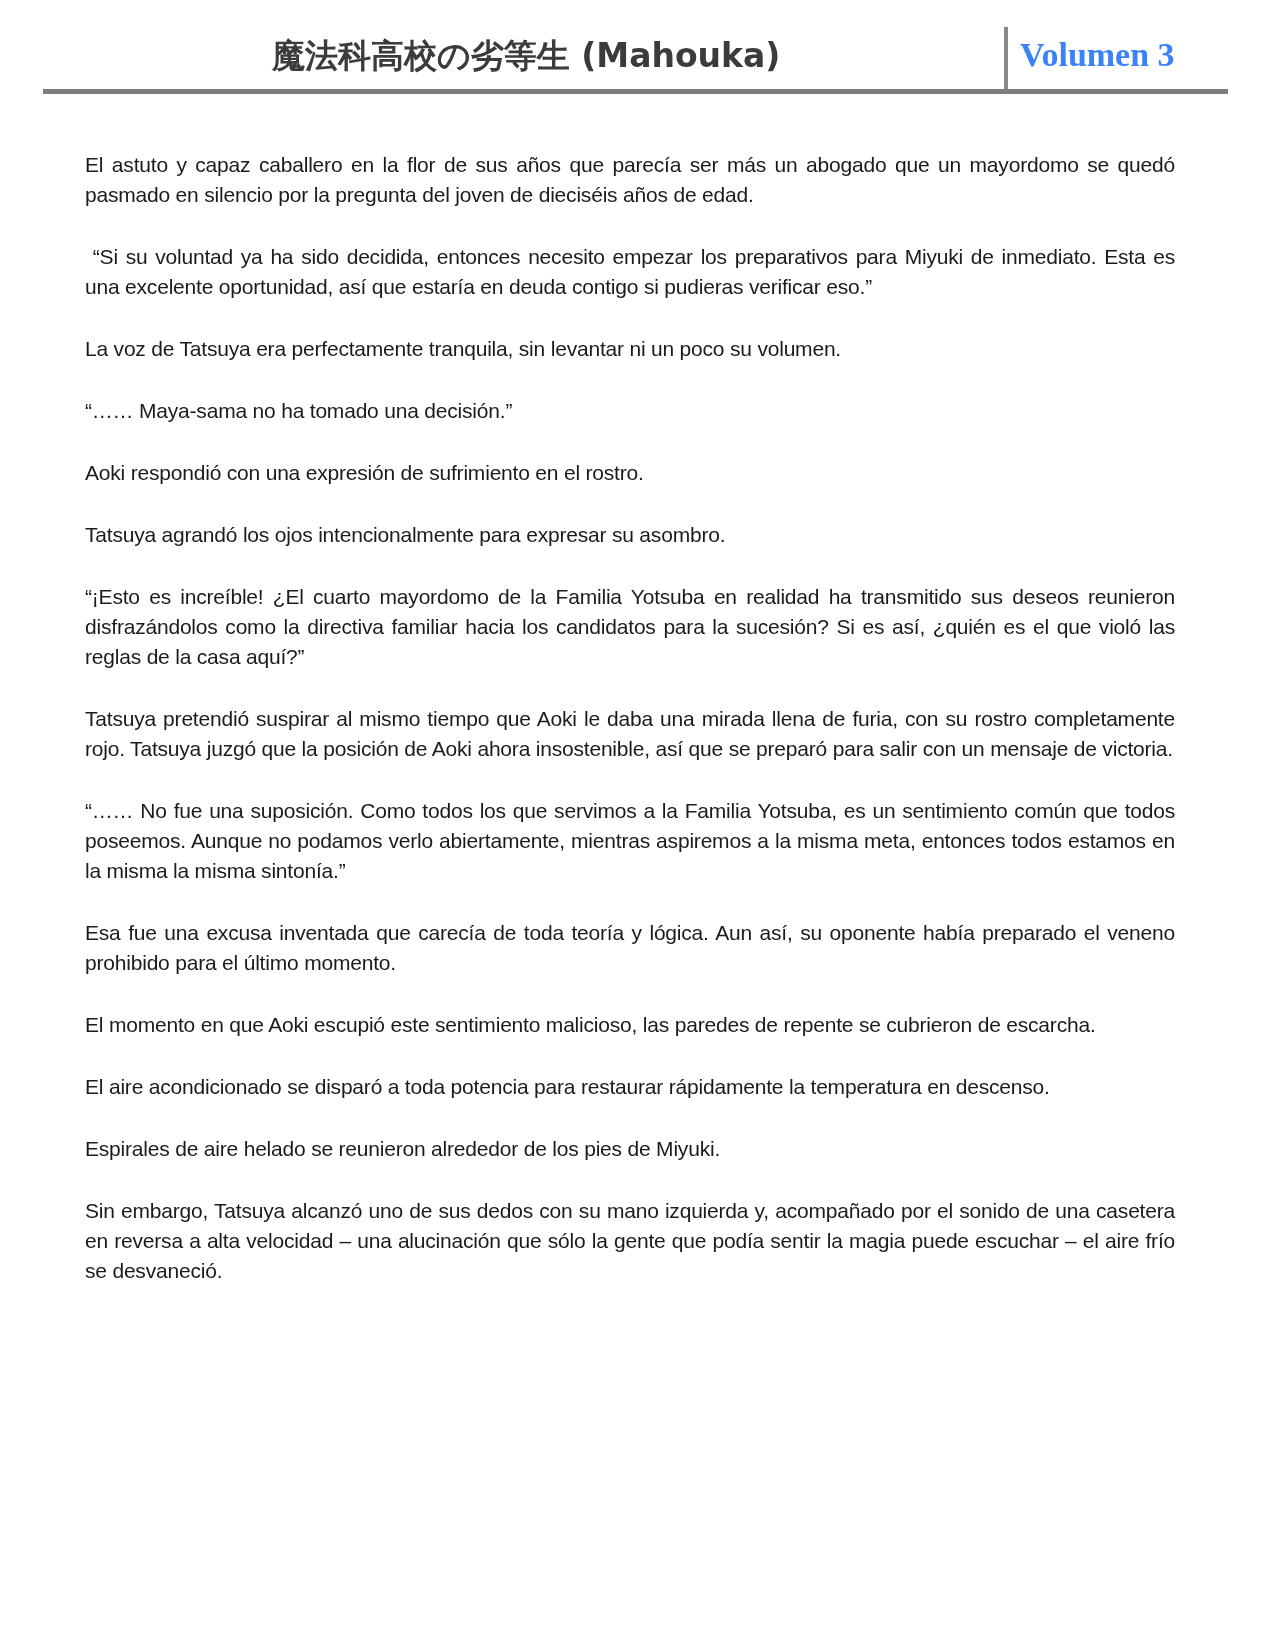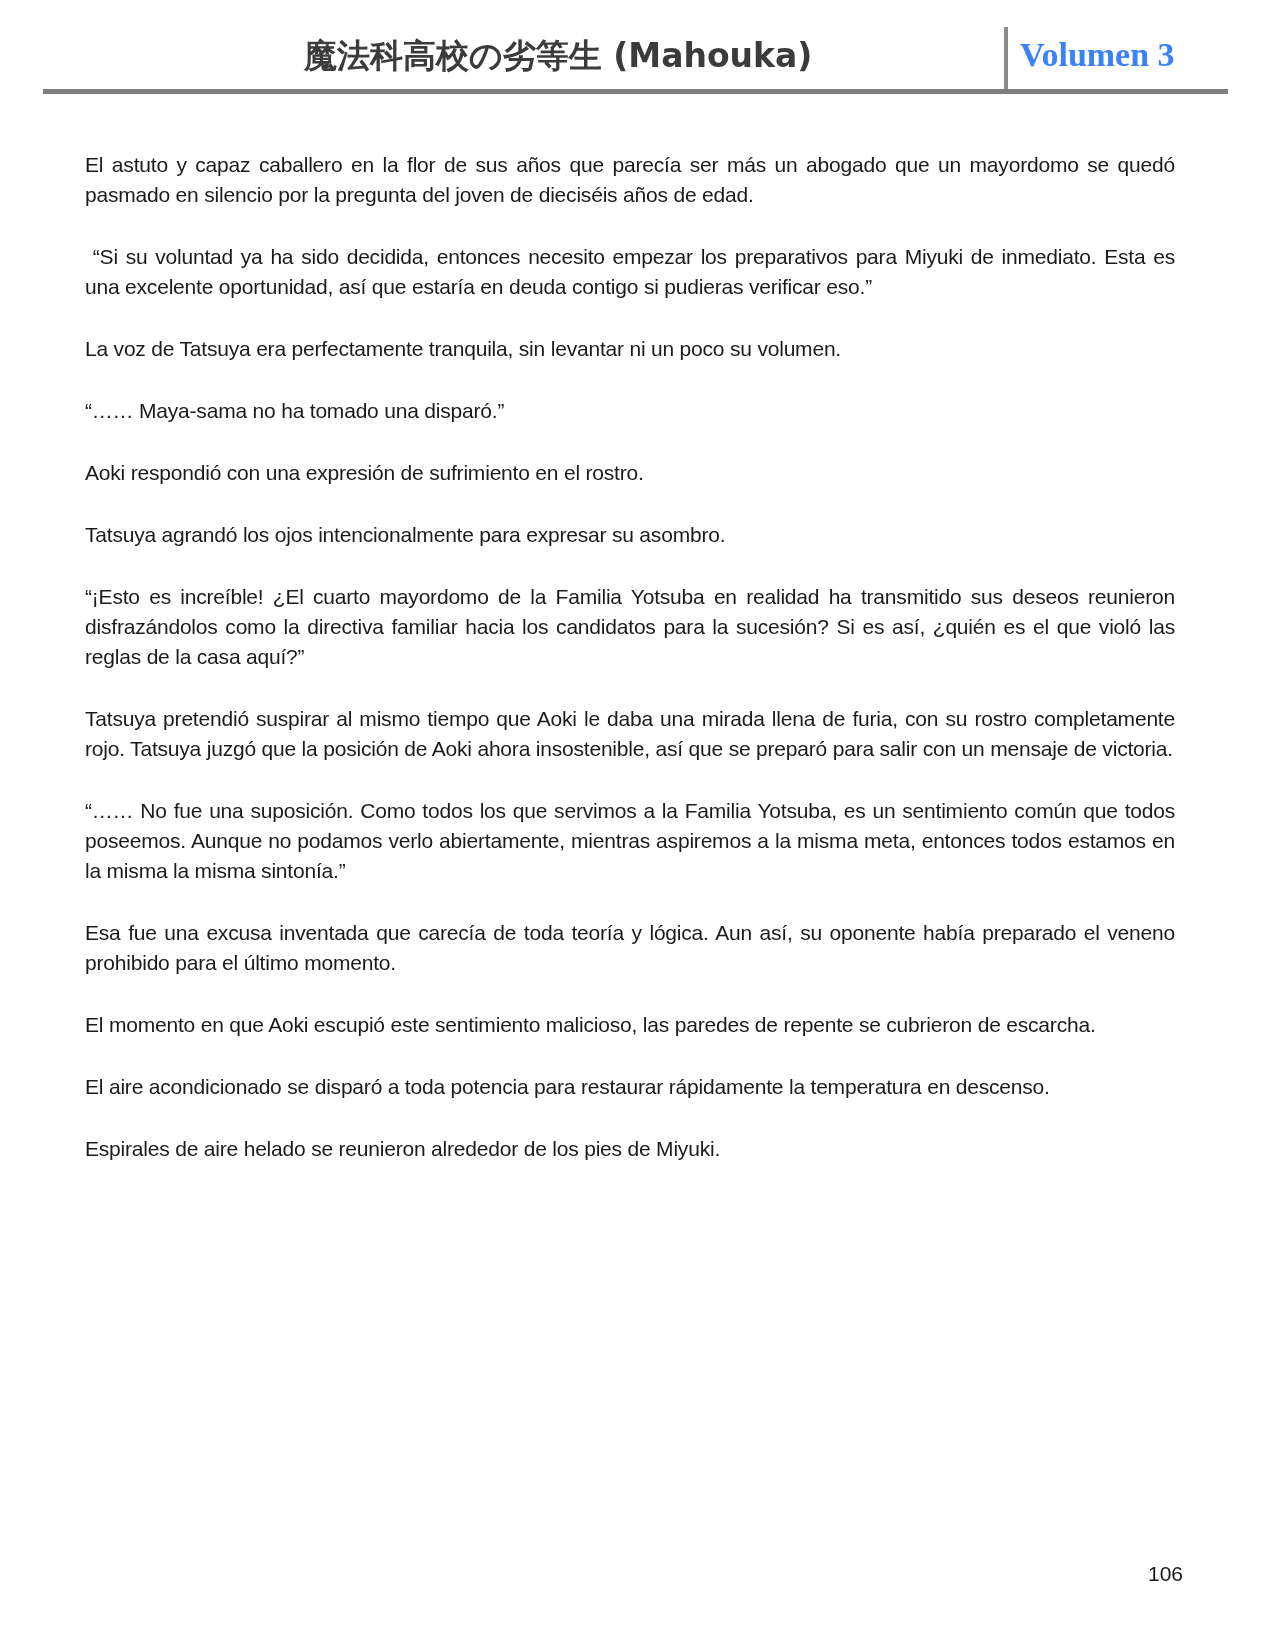--- a/index.html
+++ b/index.html
@@ -18,21 +18,20 @@
   
   .header-title {
     position: absolute;
     left: 272px;
     top: 34px;
     font-size: 33px;
     font-weight: bold;
     color: #3b3b3b;
     white-space: nowrap;
     font-family: "DejaVu Sans", "Liberation Sans", sans-serif;
-    margin-left: 32px;
   }
   .volume-bar {
     position: absolute;
     left: 1004px;
     top: 27px;
     width: 4px;
     height: 63px;
     background: #8a8a8a;
   }
   .volume-label {
@@ -90,27 +89,27 @@
   <div class="volume-bar"></div>
 
   <div class="volume-label">Volumen 3</div>
 
   <div class="header-rule"></div>
 
   <div class="body-text">
     <p>El astuto y capaz caballero en la flor de sus años que parecía ser más un abogado que un mayordomo se quedó pasmado en silencio por la pregunta del joven de dieciséis años de edad.</p>
     <p> “Si su voluntad ya ha sido decidida, entonces necesito empezar los preparativos para Miyuki de inmediato. Esta es una excelente oportunidad, así que estaría en deuda contigo si pudieras verificar eso.”</p>
     <p>La voz de Tatsuya era perfectamente tranquila, sin levantar ni un poco su volumen.</p>
-    <p>“…… Maya-sama no ha tomado una disparó.”</p>
+    <p>“…… Maya-sama no ha tomado una decisión.”</p>
     <p>Aoki respondió con una expresión de sufrimiento en el rostro.</p>
     <p>Tatsuya agrandó los ojos intencionalmente para expresar su asombro.</p>
     <p>“¡Esto es increíble! ¿El cuarto mayordomo de la Familia Yotsuba en realidad ha transmitido sus deseos reunieron disfrazándolos como la directiva familiar hacia los candidatos para la sucesión? Si es así, ¿quién es el que violó las reglas de la casa aquí?”</p>
     <p>Tatsuya pretendió suspirar al mismo tiempo que Aoki le daba una mirada llena de furia, con su rostro completamente rojo. Tatsuya juzgó que la posición de Aoki ahora insostenible, así que se preparó para salir con un mensaje de victoria.</p>
     <p>“…… No fue una suposición. Como todos los que servimos a la Familia Yotsuba, es un sentimiento común que todos poseemos. Aunque no podamos verlo abiertamente, mientras aspiremos a la misma meta, entonces todos estamos en la misma la misma sintonía.”</p>
     <p>Esa fue una excusa inventada que carecía de toda teoría y lógica. Aun así, su oponente había preparado el veneno prohibido para el último momento.</p>
     <p>El momento en que Aoki escupió este sentimiento malicioso, las paredes de repente se cubrieron de escarcha.</p>
     <p>El aire acondicionado se disparó a toda potencia para restaurar rápidamente la temperatura en descenso.</p>
     <p>Espirales de aire helado se reunieron alrededor de los pies de Miyuki.</p>
+    <p>Sin embargo, Tatsuya alcanzó uno de sus dedos con su mano izquierda y, acompañado por el sonido de una casetera en reversa a alta velocidad – una alucinación que sólo la gente que podía sentir la magia puede escuchar – el aire frío se desvaneció.</p>
   </div>
 
-  <div class="page-number">106</div>
 
 </div>
 
 </body></html>

